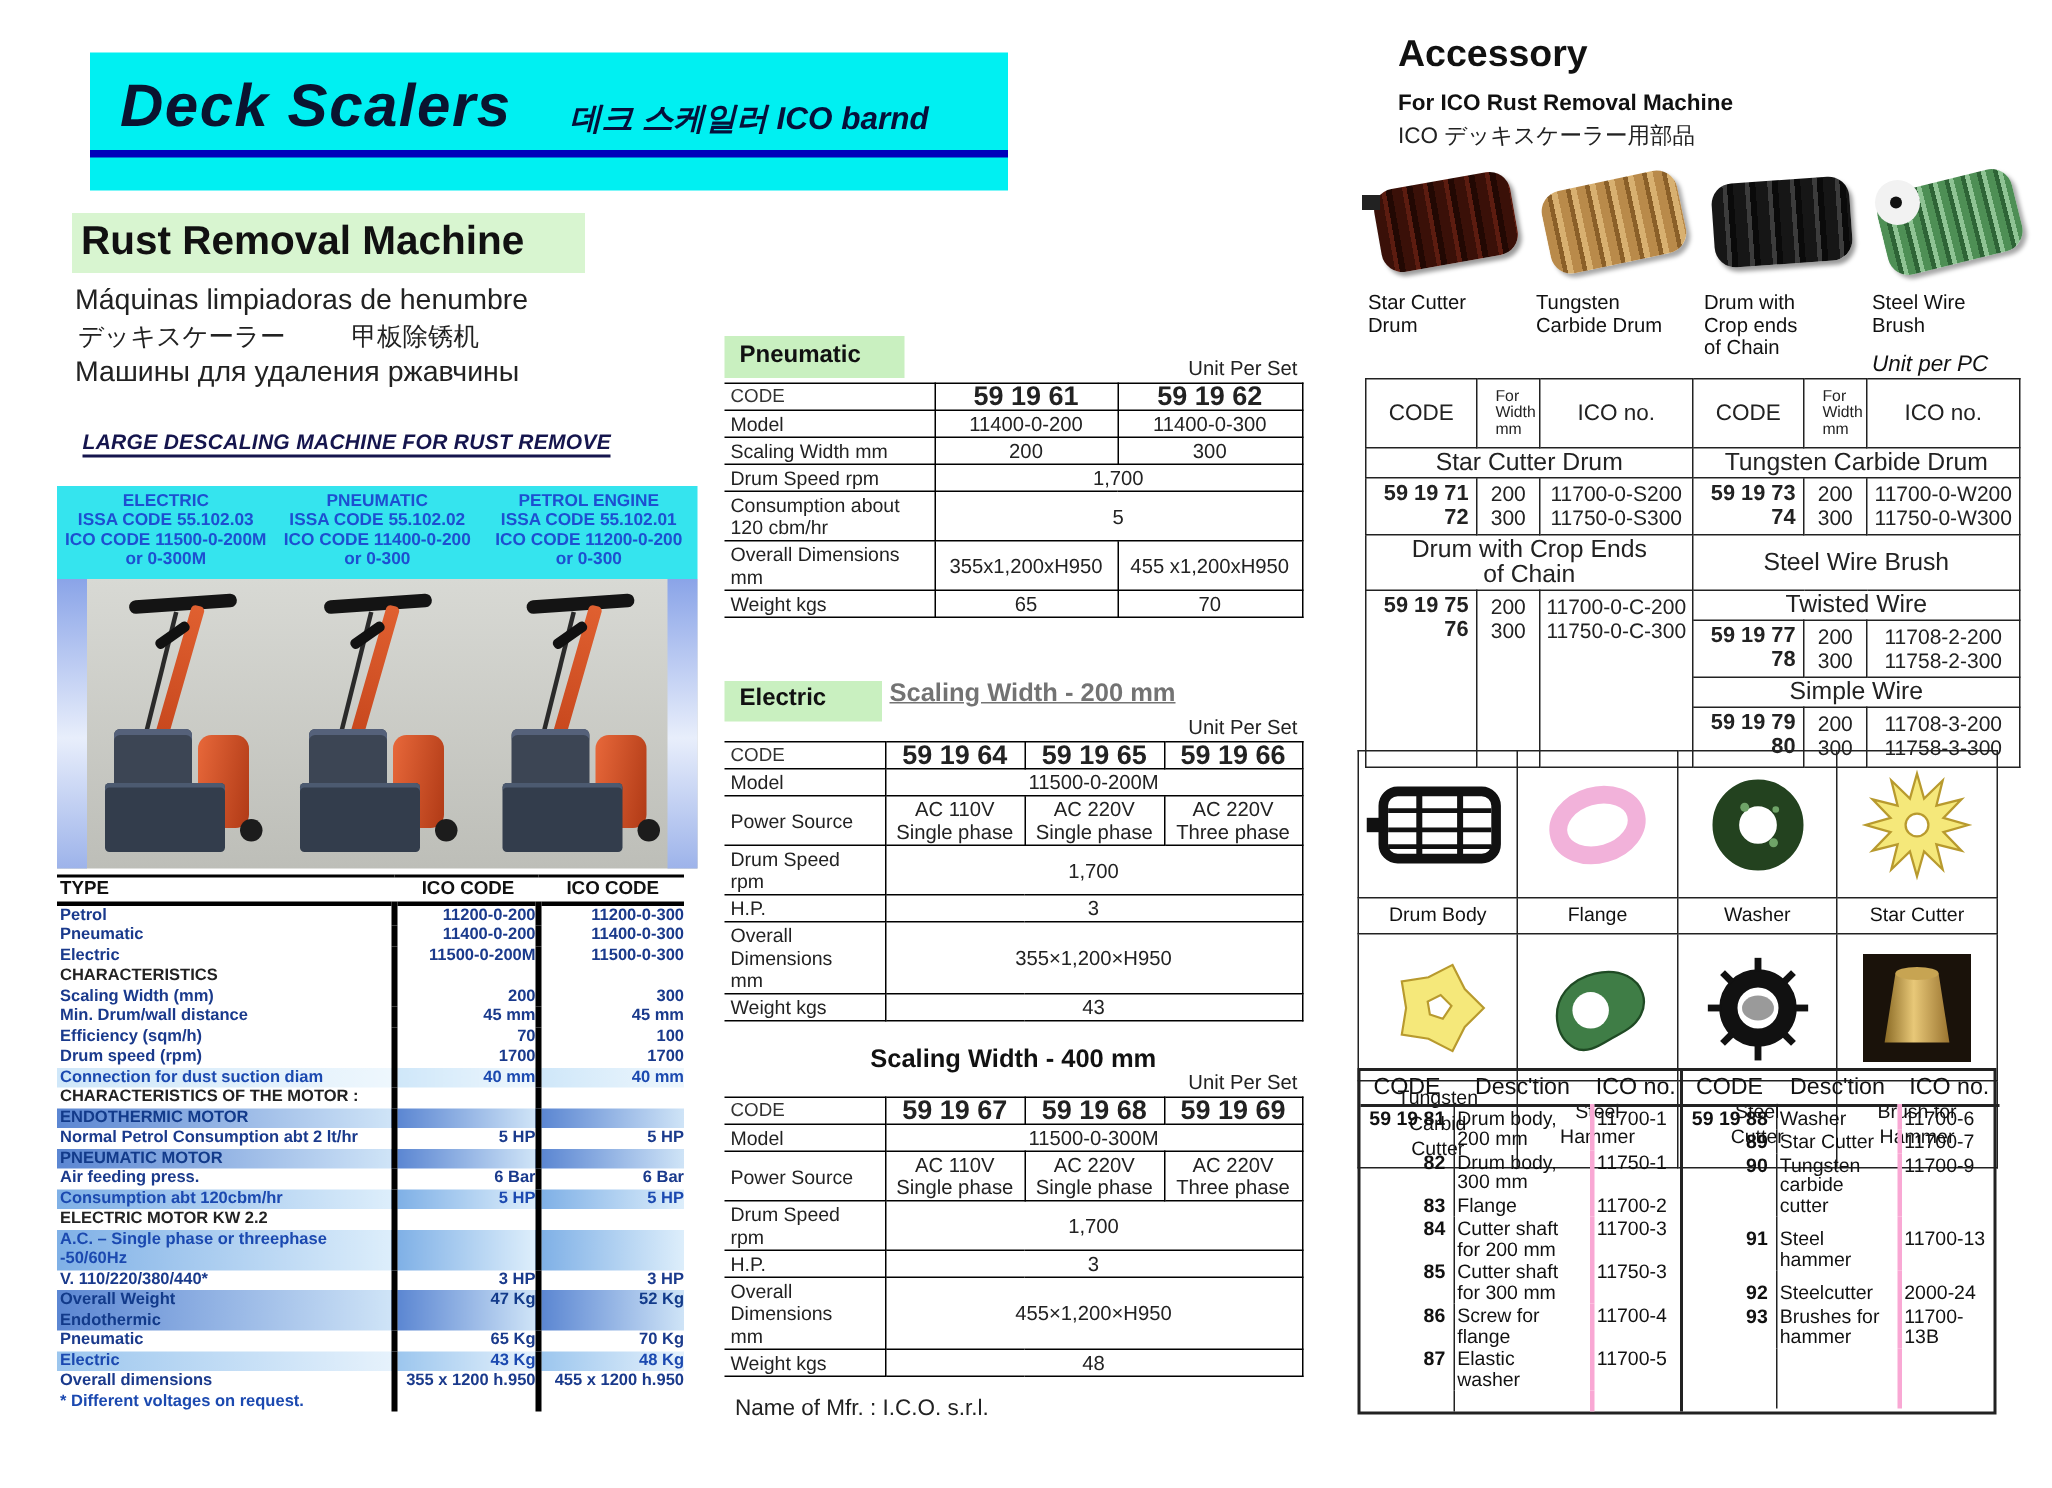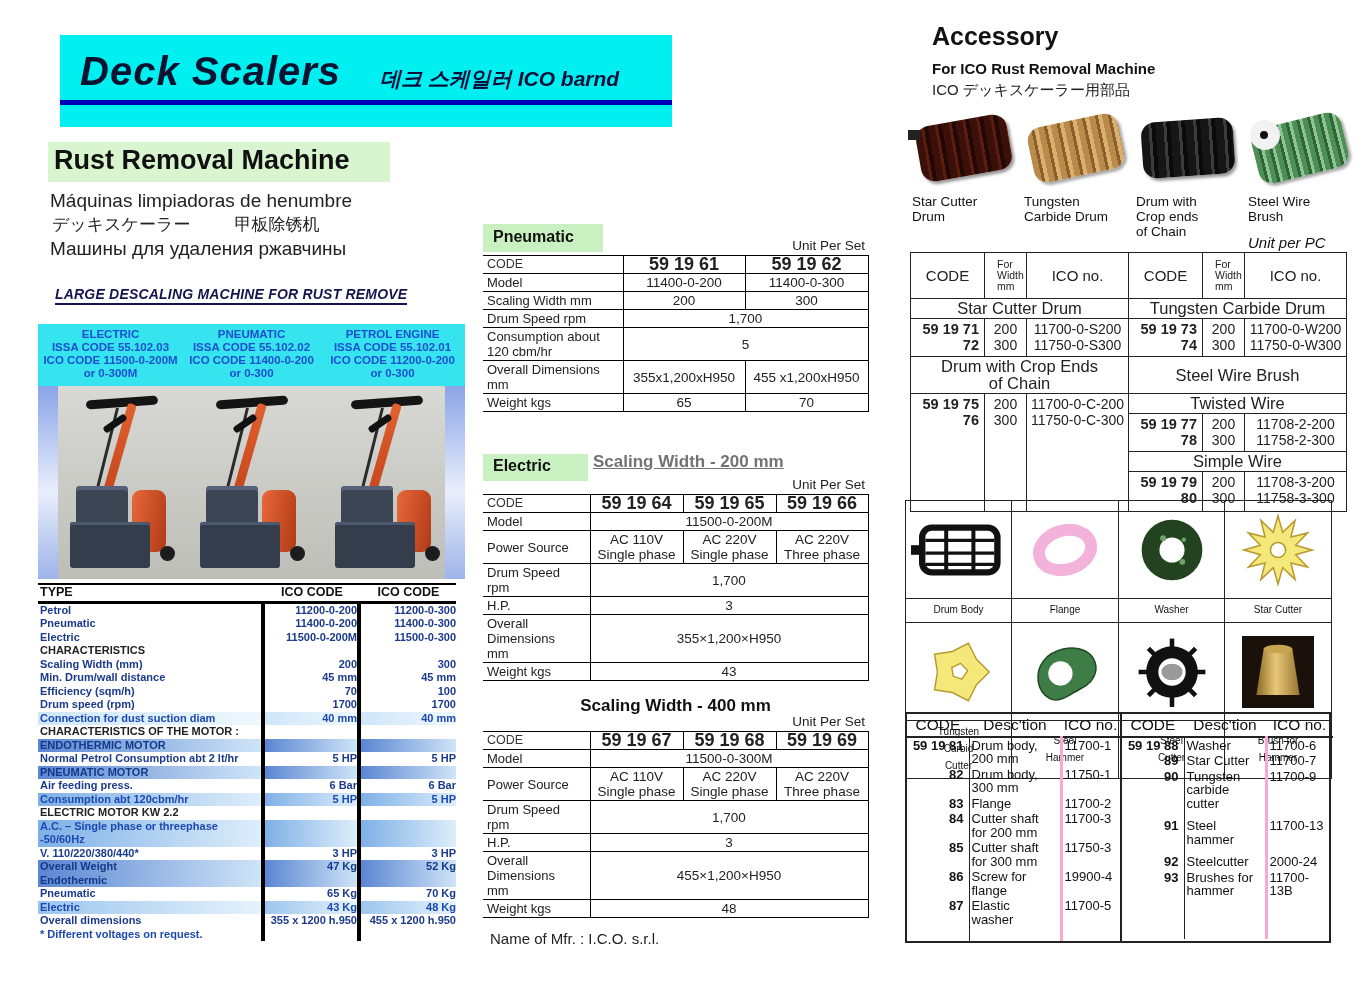--- a/index.html
+++ b/index.html
@@ -99,21 +99,21 @@
   .acc-tbl td.hw { font-size:10.5px; line-height:11px; text-align:left; padding-left:12px; }
   .acc-tbl td.sec { font-size:16.5px; line-height:17px; padding:1px 0; }
   .acc-tbl td.code { font-size:14.5px; font-weight:bold; text-align:right; padding-right:5px; line-height:16px; vertical-align:top; padding-top:2px; }
   .acc-tbl td.wv { font-size:14px; line-height:16px; vertical-align:top; padding-top:2px; }
   .acc-tbl td.iv { font-size:14px; line-height:16px; vertical-align:top; padding-top:2px; }
 
   .parts { left:905px; top:500px; }
   .parts table { table-layout:fixed; width:426px; }
   .parts td { border:1px solid #222; text-align:center; vertical-align:middle; }
   .parts td.img { height:98px; padding:2px; }
-  .parts td.cap { font-size:10px; line-height:17px; color:#111; padding:2px 0 4px; }
+  .parts td.cap { font-size:13px; line-height:17px; color:#111; padding:2px 0 4px; }
   .parts svg { display:block; margin:0 auto; }
 
   .low-tbl { left:905px; top:712px; width:426px; display:flex; border:2px solid #222; }
   .low-half { width:213px; }
   .low-half table { width:100%; table-layout:fixed; }
   .low-half td { font-size:13px; color:#111; vertical-align:top; line-height:13.5px; padding:1px 2px; }
   .low-half tr.hd td { font-size:15.5px; text-align:center; border-bottom:2px solid #222; padding:4px 0; }
   .low-half td.c { font-weight:bold; text-align:right; padding-right:5px; border-right:1px solid #222; }
   .low-half td.i { border-left:3px solid #f9a8d4; }
   .low-half.rt { border-left:2px solid #222; }
@@ -749,21 +749,21 @@
         <tr>
               <td class="c">85</td>
               <td class="pl">Cutter shaft
 for 300 mm</td>
               <td class="i">11750-3</td>
             </tr>
         <tr>
               <td class="c">86</td>
               <td class="pl">Screw for
 flange</td>
-              <td class="i">19900-4</td>
+              <td class="i">11700-4</td>
             </tr>
         <tr>
               <td class="c">87</td>
               <td class="pl">Elastic
 washer</td>
               <td class="i">11700-5</td>
             </tr>
         <tr>
               <td class="c" style="height:14px"></td>
               <td></td>

